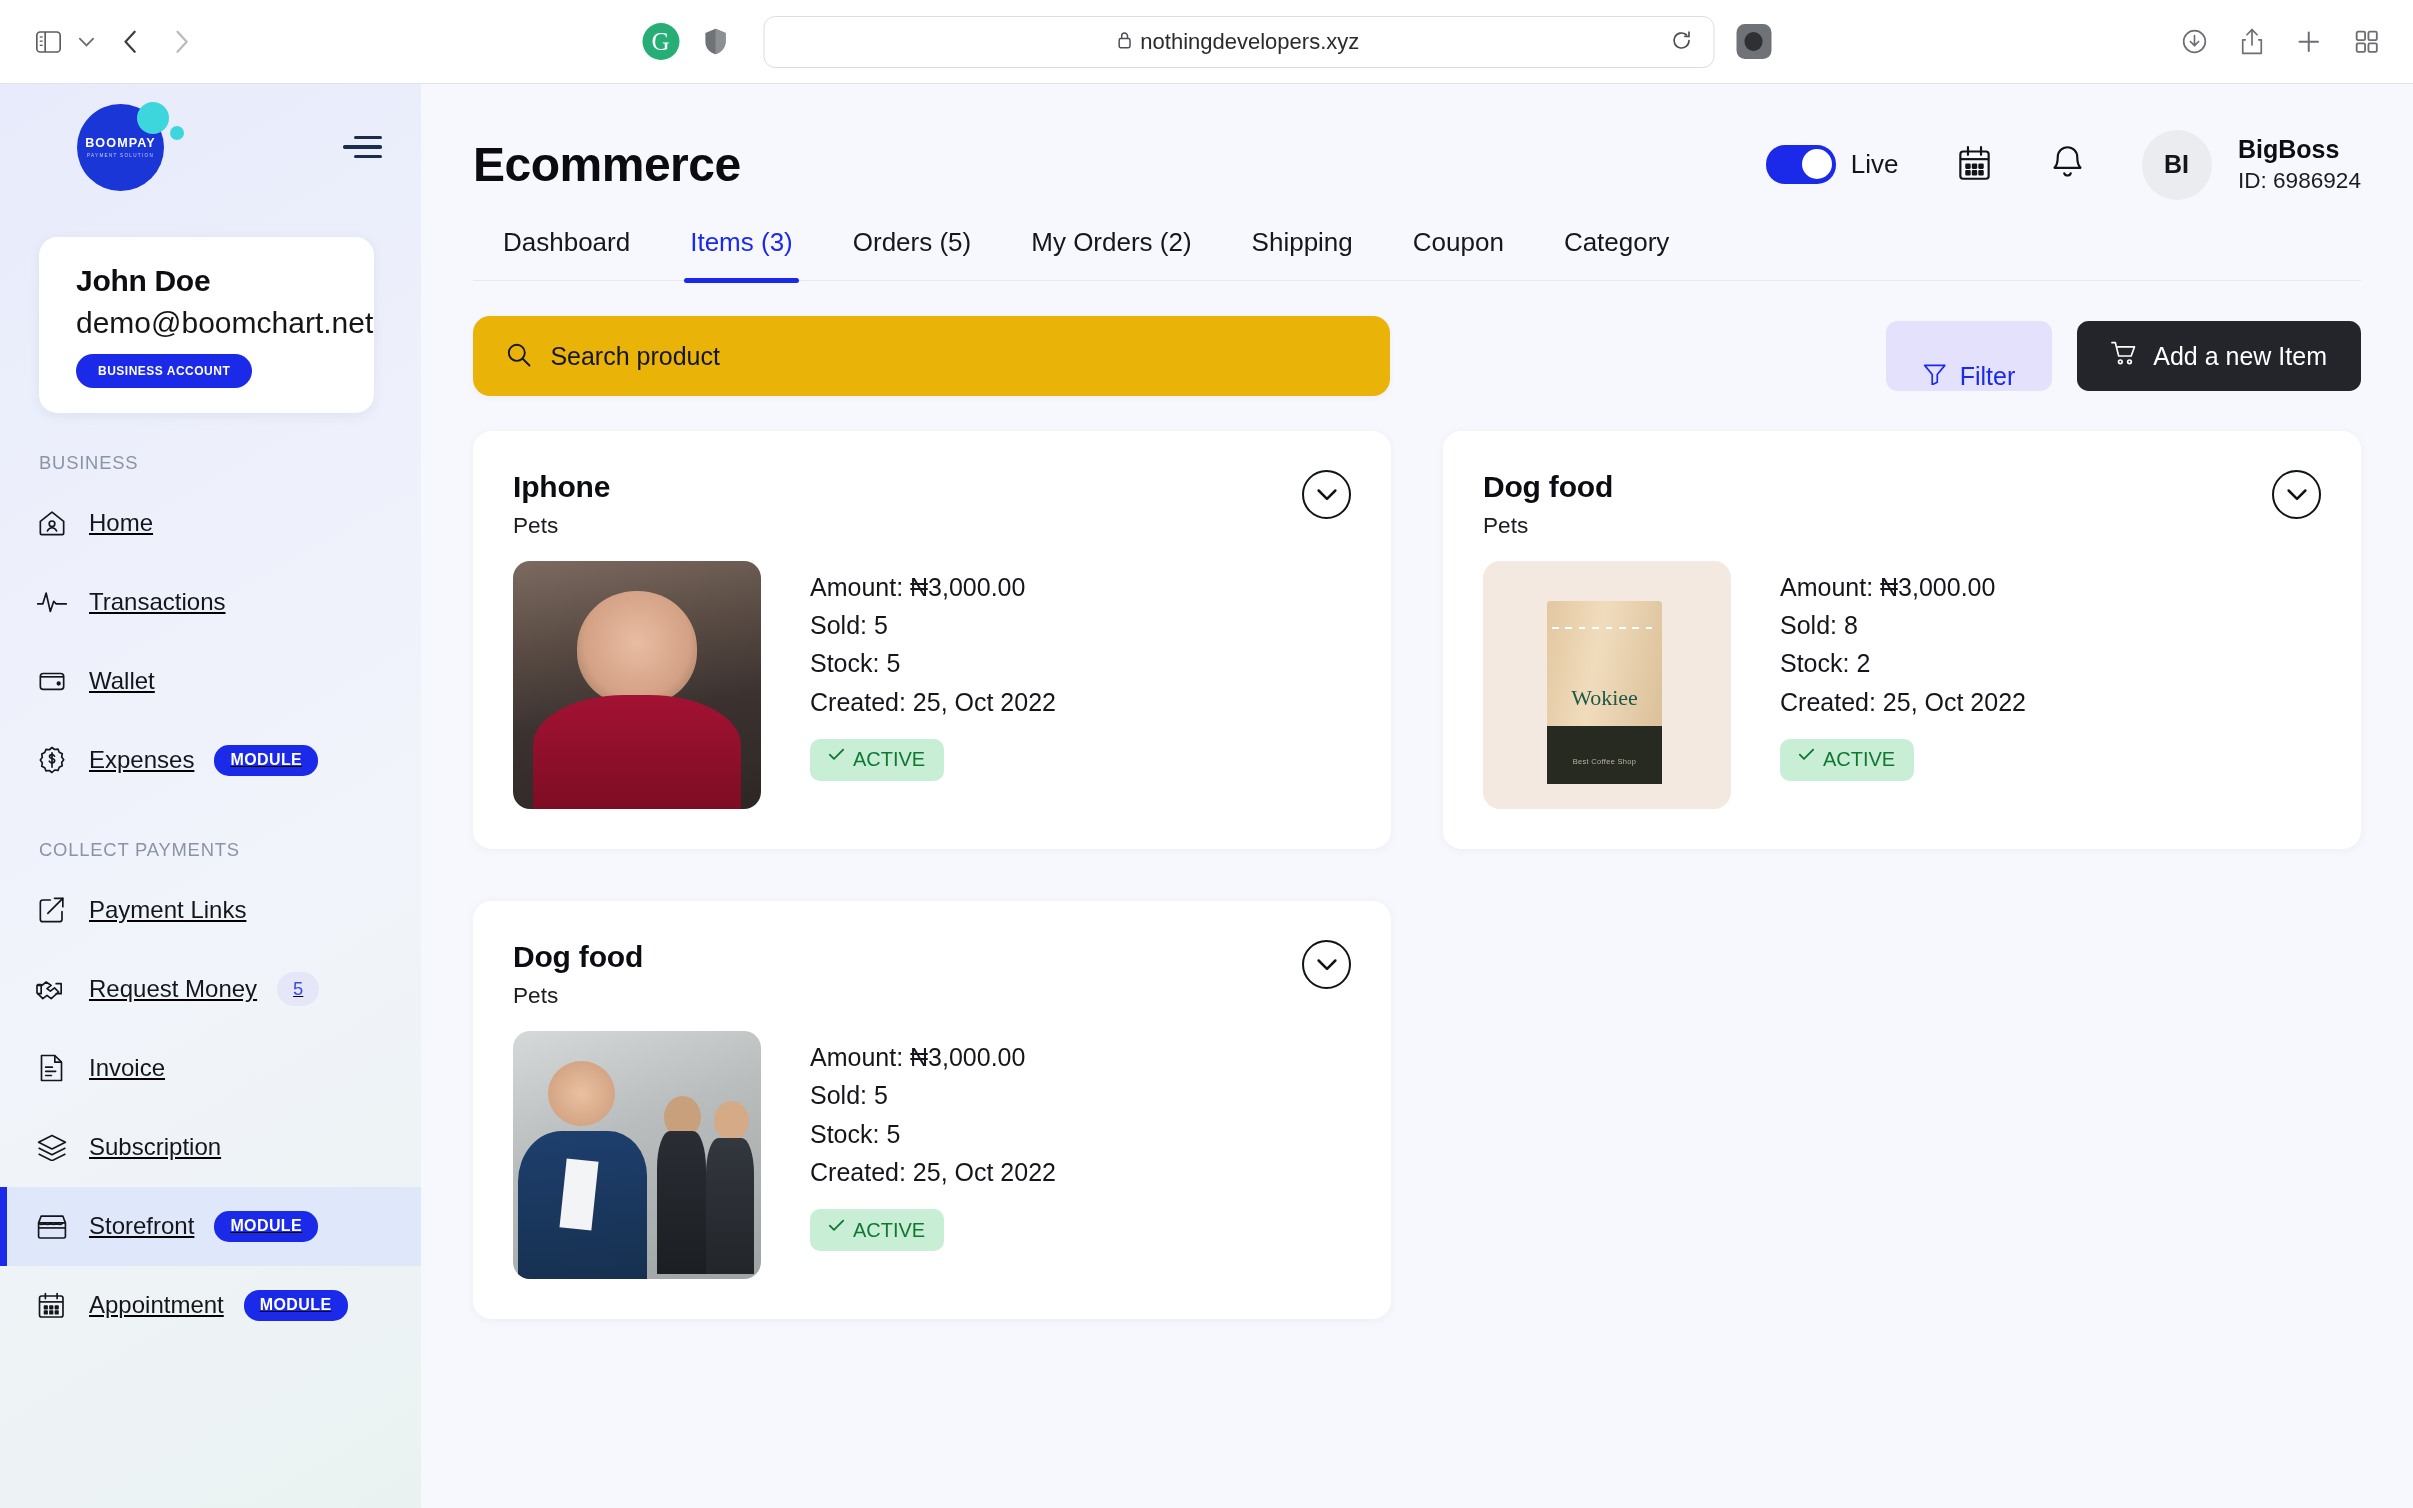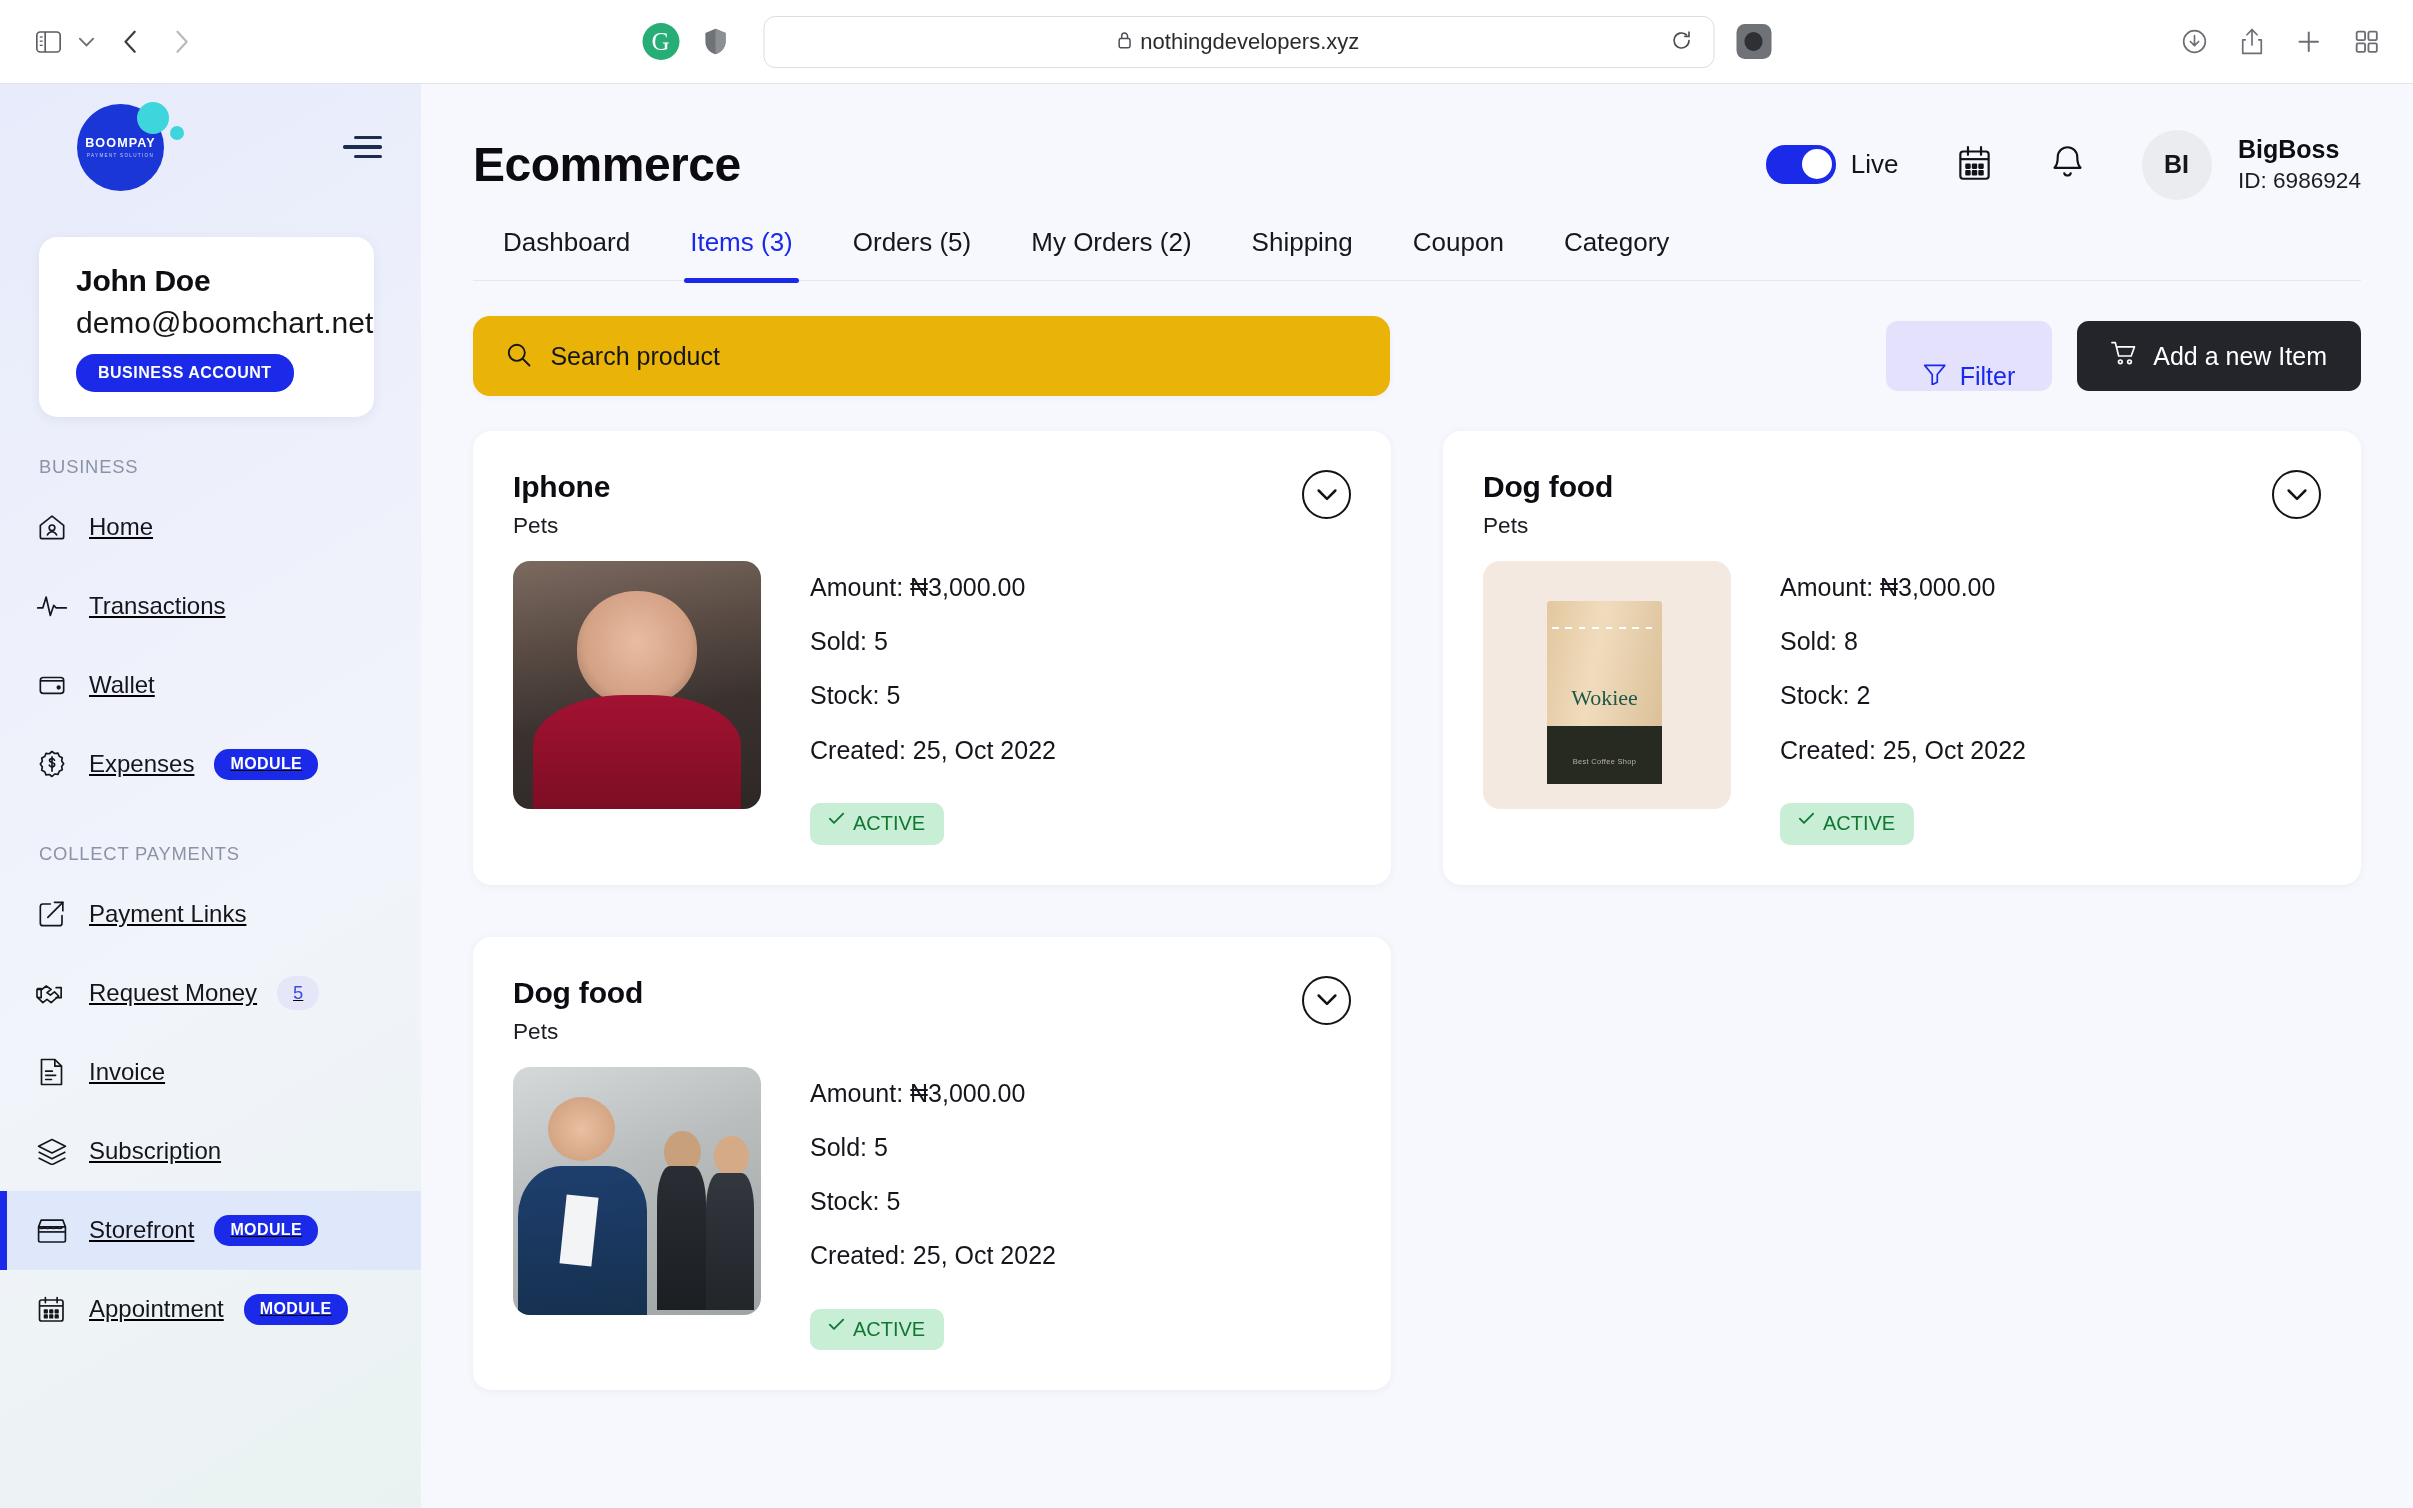--- a/index.html
+++ b/index.html
@@ -96,21 +96,21 @@
     margin: 27px 47px 0 39px;
     background: #fff; border-radius: 18.4px;
     padding: 27px 0 25px 37px;
     box-shadow: 0 2.5px 11.7px rgba(30,50,110,.07);
   }
   .profile-name { font-size: 30px; font-weight: 700; color: #0d0d12; letter-spacing: -0.3px; }
   .profile-mail { font-size: 30px; color: #161619; margin-top: 7.5px; }
   .acct-badge {
     display: inline-block; margin-top: 14.2px;
     background: #1a2ae8; color: #fff;
-    font-size: 16px; font-weight: 700; letter-spacing: 0.5px;
+    font-size: 12px; font-weight: 700; letter-spacing: 0.5px;
     padding: 10px 22px; border-radius: 18.4px;
   }
 
   .side-section {
     font-size: 18.4px; color: #8b93a7; letter-spacing: 0.8px;
     padding: 0 0 0 39px; margin-top: 39px; margin-bottom: 10px;
   }
   .side-item {
     display: flex; align-items: center; gap: 20px;
     height: 79px; padding-left: 34px;
@@ -228,21 +228,21 @@
   .expand-btn {
     width: 49px; height: 49px; border-radius: 50%;
     border: 2.5px solid #101318; display: flex; align-items: center; justify-content: center;
     cursor: pointer; flex: 0 0 auto;
   }
   .card-body { display: flex; gap: 49px; margin-top: 22px; }
   .thumb {
     width: 248px; height: 248px; border-radius: 17px;
     overflow: hidden; flex: 0 0 248px; position: relative;
   }
-  .card-info { display: flex; flex-direction: column; gap: 16px; padding-top: 6.7px; }
+  .card-info { display: flex; flex-direction: column; gap: 0; padding-top: 6.7px; }
   .info-line { font-size: 25px; color: #14161c; line-height: 1.53; }
   .status-badge {
     margin-top: 18.4px; align-self: flex-start;
     background: #c8eed6; color: #127733;
     font-size: 20px; padding: 9.2px 18.4px; border-radius: 10px;
     display: inline-flex; align-items: flex-start; gap: 7.5px;
   }
 
   
   .ph-woman { width: 100%; height: 100%; background: linear-gradient(170deg,#7c6a60 0%,#5b4d45 30%,#3b3230 60%,#2d2724 100%); position: relative; }

